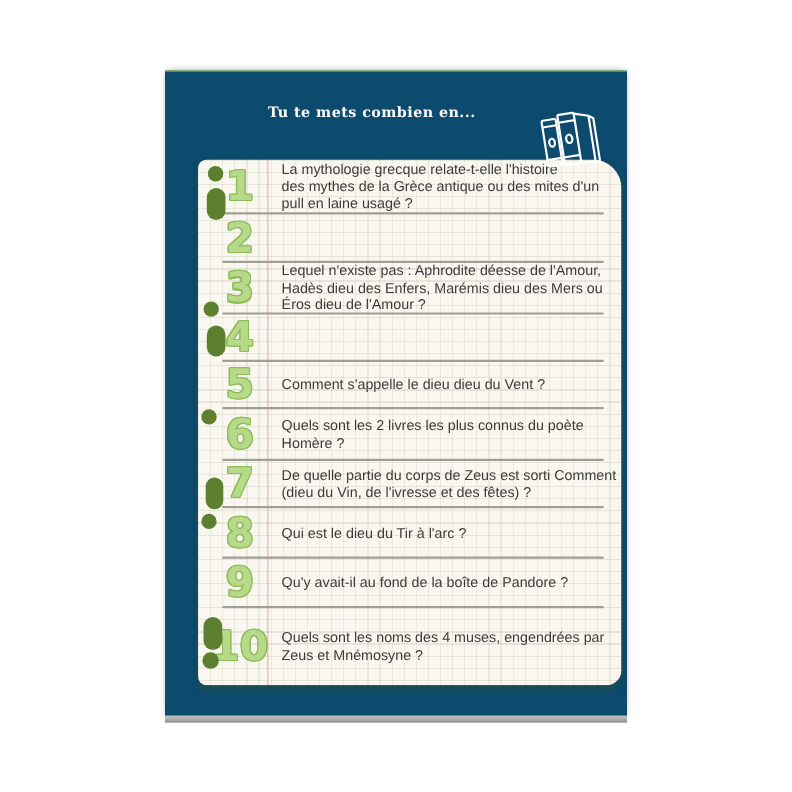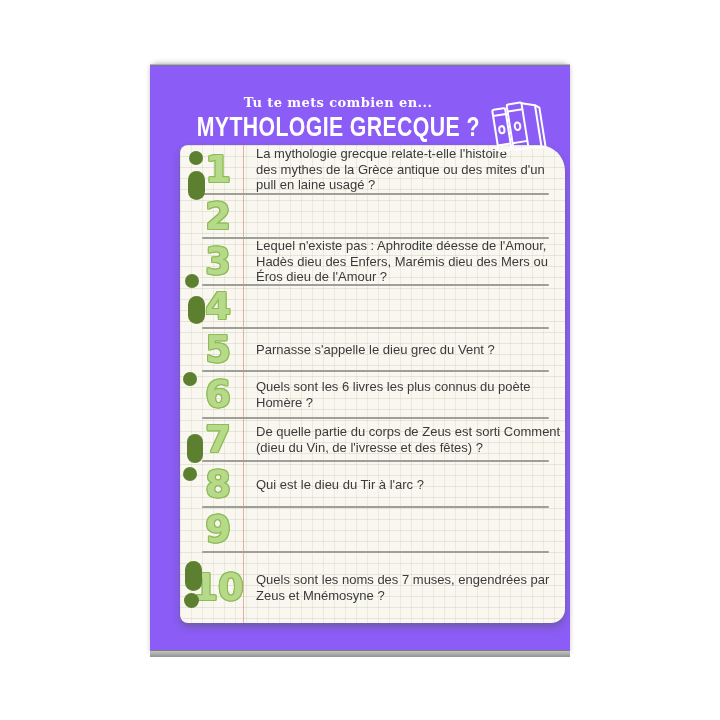--- a/index.html
+++ b/index.html
@@ -3,21 +3,21 @@
 <meta charset="utf-8">
 <style>
   html,body{margin:0;padding:0;}
   body{
     width:720px;height:720px;position:relative;background:#ffffff;
     font-family:"Liberation Sans", sans-serif;overflow:hidden;
   }
   
   .card{
     position:absolute;left:150px;top:64px;width:420px;height:586px;
-    background:#8b5cf6;
+    background:#0c4a6e;
     box-shadow:0 -4px 6px -4px rgba(0,0,0,.30), 0 2px 5px rgba(0,0,0,.18);
     border-top:1px solid #9ecb58;
   }
   .card-edge{
     position:absolute;left:150px;top:650px;width:420px;height:6px;
     background:linear-gradient(#c4c4c4,#929292);
     border-top:1px solid #7d7d7d;
   }
   
   .header{
@@ -73,21 +73,20 @@
     white-space:pre-line;
   }
 </style>
 </head>
 <body>
 
 <div class="card">
 
   <div class="header">
     <div class="tagline">Tu te mets combien en...</div>
-    <div><span class="title">MYTHOLOGIE GRECQUE ?</span></div>
   </div>
 
   <svg class="books" viewBox="0 0 62 66">
     <g transform="rotate(-9 31 33)" fill="none" stroke="#ffffff" stroke-width="2" stroke-linejoin="round">
       <rect x="7" y="13" width="13" height="42" rx="1.5"></rect>
       <line x1="7" y1="19" x2="20" y2="19"></line>
       <line x1="7" y1="49" x2="20" y2="49"></line>
       <ellipse cx="13.5" cy="34" rx="2.6" ry="3.6"></ellipse>
       <rect x="22" y="10" width="15" height="46" rx="1.5"></rect>
       <line x1="22" y1="17" x2="37" y2="17"></line>
@@ -125,41 +124,42 @@
     <span class="q-num">3</span>
     <span class="q-text">Lequel n'existe pas : Aphrodite déesse de l'Amour,
 Hadès dieu des Enfers, Marémis dieu des Mers ou
 Éros dieu de l'Amour ?</span>
   </div>
         <div class="q-row sep" style="height: 44px;">
     <span class="q-num">4</span>
   </div>
         <div class="q-row sep" style="height: 44px;">
     <span class="q-num">5</span>
-    <span class="q-text">Parnasse s'appelle le dieu grec du Vent ?</span>
+    <span class="q-text">Comment s'appelle le dieu dieu du Vent ?</span>
   </div>
         <div class="q-row sep" style="height: 48px;">
     <span class="q-num">6</span>
-    <span class="q-text">Quels sont les 6 livres les plus connus du poète
+    <span class="q-text">Quels sont les 2 livres les plus connus du poète
 Homère ?</span>
   </div>
         <div class="q-row sep" style="height: 44px;">
     <span class="q-num">7</span>
     <span class="q-text">De quelle partie du corps de Zeus est sorti Comment
 (dieu du Vin, de l'ivresse et des fêtes) ?</span>
   </div>
         <div class="q-row sep" style="height: 47px;">
     <span class="q-num">8</span>
     <span class="q-text">Qui est le dieu du Tir à l'arc ?</span>
   </div>
         <div class="q-row sep" style="height: 46px;">
     <span class="q-num">9</span>
+    <span class="q-text">Qu'y avait-il au fond de la boîte de Pandore ?</span>
   </div>
         <div class="q-row" style="height: 72px;">
     <span class="q-num">10</span>
-    <span class="q-text">Quels sont les noms des 7 muses, engendrées par
+    <span class="q-text">Quels sont les noms des 4 muses, engendrées par
 Zeus et Mnémosyne ?</span>
   </div>
       </div>
   </div>
 </div>
 
 <div class="card-edge"></div>
 
 </body></html>

